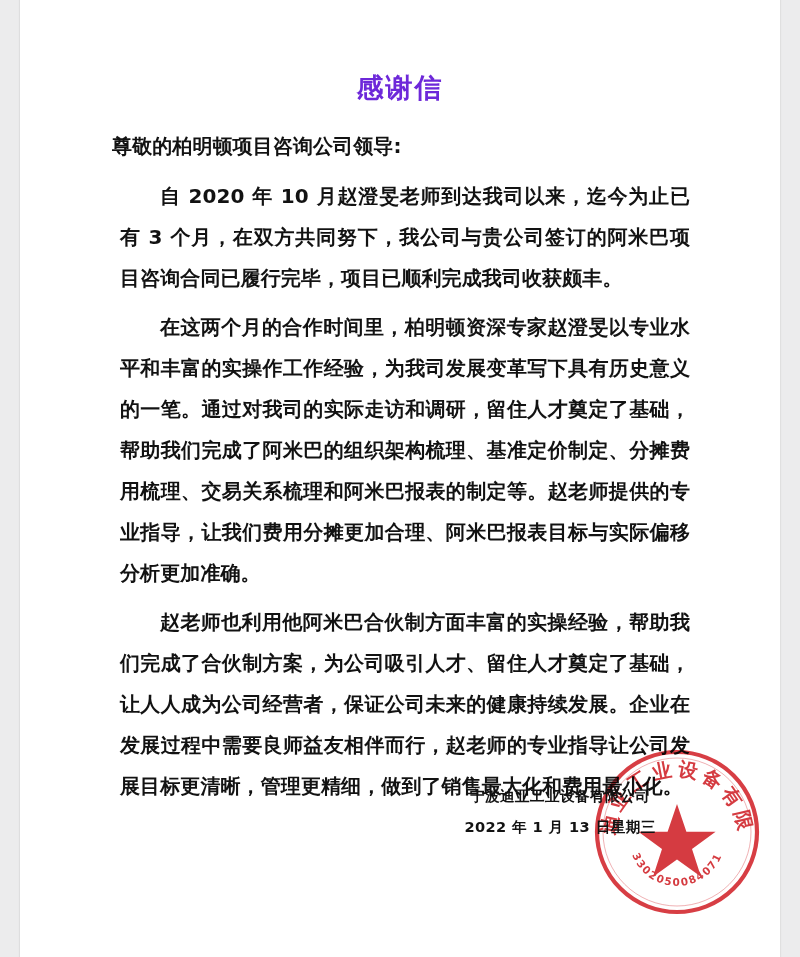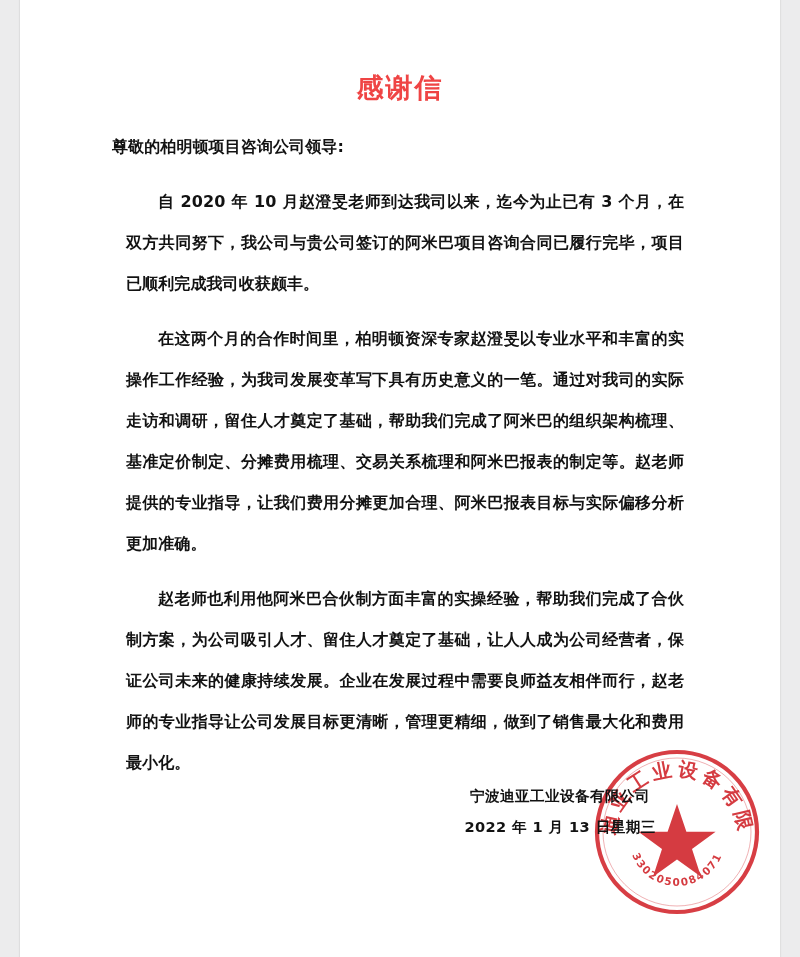--- a/index.html
+++ b/index.html
@@ -35,44 +35,44 @@
 
   #doc-title {
     position: absolute;
     left: 0;
     top: 70px;
     width: 760px;
     text-align: center;
     font-size: 27px;
     font-weight: bold;
     letter-spacing: 2px;
-    color: #ef4444;
+    color: #6d28d9;
   }
 
   #letter-body {
     position: absolute;
     left: 92px;
     top: 126px;
     width: 586px;
     color: #121212;
-    font-size: 16px;
+    font-size: 20px;
     font-weight: bold;
     line-height: 41px;
     text-align: justify;
     text-justify: inter-character;
   }
 
   .salutation {
     margin: 0 0 9px 0;
     text-indent: 0;
     letter-spacing: 0.1px;
   }
 
   .para {
-    margin: 14px;
+    margin: 8px;
     text-indent: 2em;
     letter-spacing: 0.1px;
   }
 
   
   #signature-block {
     position: absolute;
     left: 400px;
     top: 780px;
     width: 280px;

